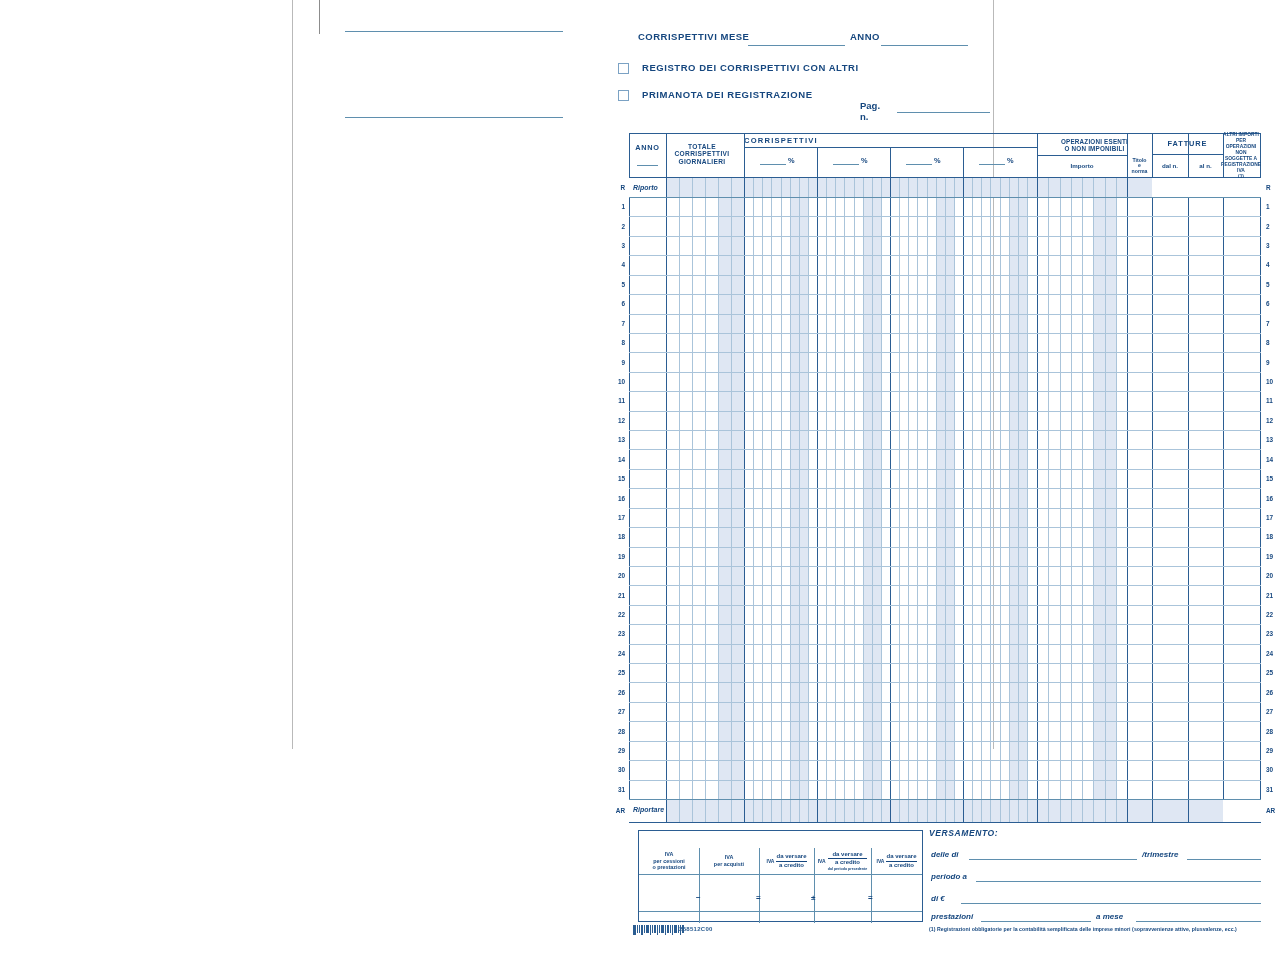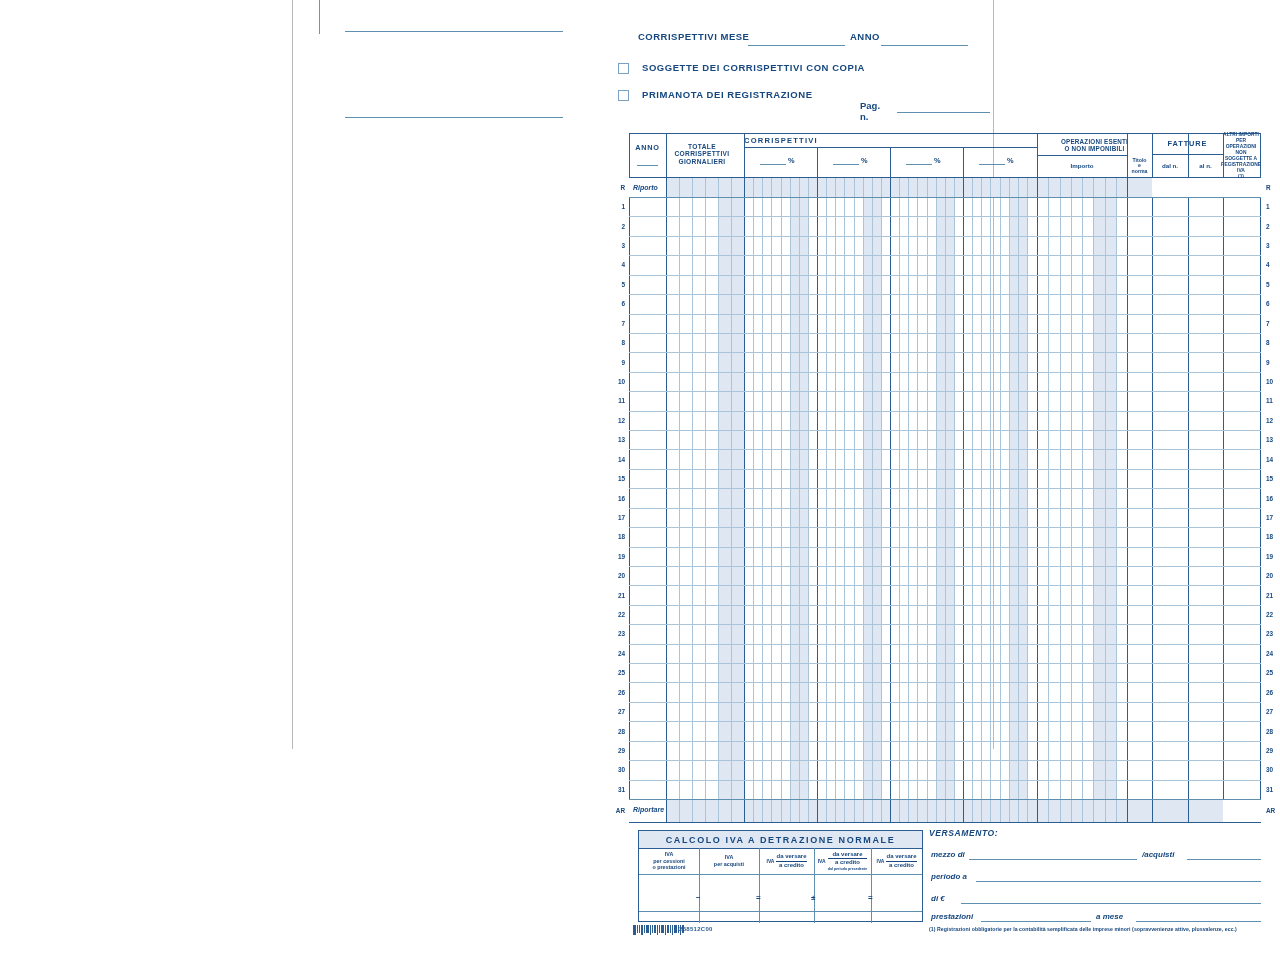--- a/index.html
+++ b/index.html
@@ -155,21 +155,21 @@
 
   <div id="corr-row">
     <span class="lbl" style="left:0;">CORRISPETTIVI MESE</span>
     <span class="ln" style="left:110px;width:97px;"></span>
     <span class="lbl" style="left:212px;">ANNO</span>
     <span class="ln" style="left:243px;width:87px;"></span>
   </div>
 
   <div class="chk-row" style="left:325px; top:62px; width:300px;">
     <span class="chk-box"></span>
-    <span class="chk-lbl">SOGGETTE DEI CORRISPETTIVI CON COPIA</span>
+    <span class="chk-lbl">REGISTRO DEI CORRISPETTIVI CON ALTRI</span>
   </div>
 
   <div class="chk-row" style="left:325px; top:89px; width:300px;">
     <span class="chk-box"></span>
     <span class="chk-lbl">PRIMANOTA DEI REGISTRAZIONE</span>
   </div>
 
   <div id="pag-row">
     <span class="lbl">Pag. n.</span>
     <span class="ln"></span>
@@ -402,21 +402,20 @@
         <div class="rownum" style="top: 633.371px; right: 636px; left: -18px;">30</div>
         <div class="rownum r" style="top: 633.371px; left: 637px;">30</div>
         <div class="rownum" style="top: 652.79px; right: 636px; left: -18px;">31</div>
         <div class="rownum r" style="top: 652.79px; left: 637px;">31</div>
         <div class="rownum" style="top: 674px; right: 636px; left: -18px;">AR</div>
         <div class="rownum r" style="top: 674px; left: 637px;">AR</div>
       </div>
   </div>
 
   <div id="iva-box">
-    <div id="iva-title">CALCOLO IVA  A DETRAZIONE NORMALE</div>
     <div id="iva-head">
         <div class="iva-col" style="left: 0px; width: 60px;">
           <span style="display:inline-block;text-align:center;">
         <span style="display:block;">IVA</span>
         <span style="display:block;">per cessioni</span>
         <span style="display:block;">o prestazioni</span>
       </span>
         </div>
         <div class="iva-col" style="left: 60px; width: 60px;">
           <span style="display:inline-block;text-align:center;">
@@ -484,23 +483,23 @@
         <i style="left: 45px; width: 1px; height: 8px;"></i>
         <i style="left: 47px; width: 1px; height: 10px;"></i>
         <i style="left: 49px; width: 2px; height: 8px;"></i>
       </div>
     <div id="logo-code">268512C00</div>
   </div>
 
   <div id="vers-box">
     <div id="vers-title">VERSAMENTO:</div>
 
-    <div class="v-lbl" style="left:2px;top:22px;">mezzo di</div>
+    <div class="v-lbl" style="left:2px;top:22px;">delle di</div>
     <div class="v-ln" style="left:40px;top:31px;width:168px;"></div>
-    <div class="v-lbl" style="left:213px;top:22px;">/acquisti</div>
+    <div class="v-lbl" style="left:213px;top:22px;">/trimestre</div>
     <div class="v-ln" style="left:258px;top:31px;width:74px;"></div>
 
     <div class="v-lbl" style="left:2px;top:44px;">periodo a</div>
     <div class="v-ln" style="left:47px;top:53px;width:285px;"></div>
 
     <div class="v-lbl" style="left:2px;top:66px;">di €</div>
     <div class="v-ln" style="left:32px;top:75px;width:300px;"></div>
 
     <div class="v-lbl" style="left:2px;top:84px;">prestazioni</div>
     <div class="v-ln" style="left:52px;top:93px;width:110px;"></div>

